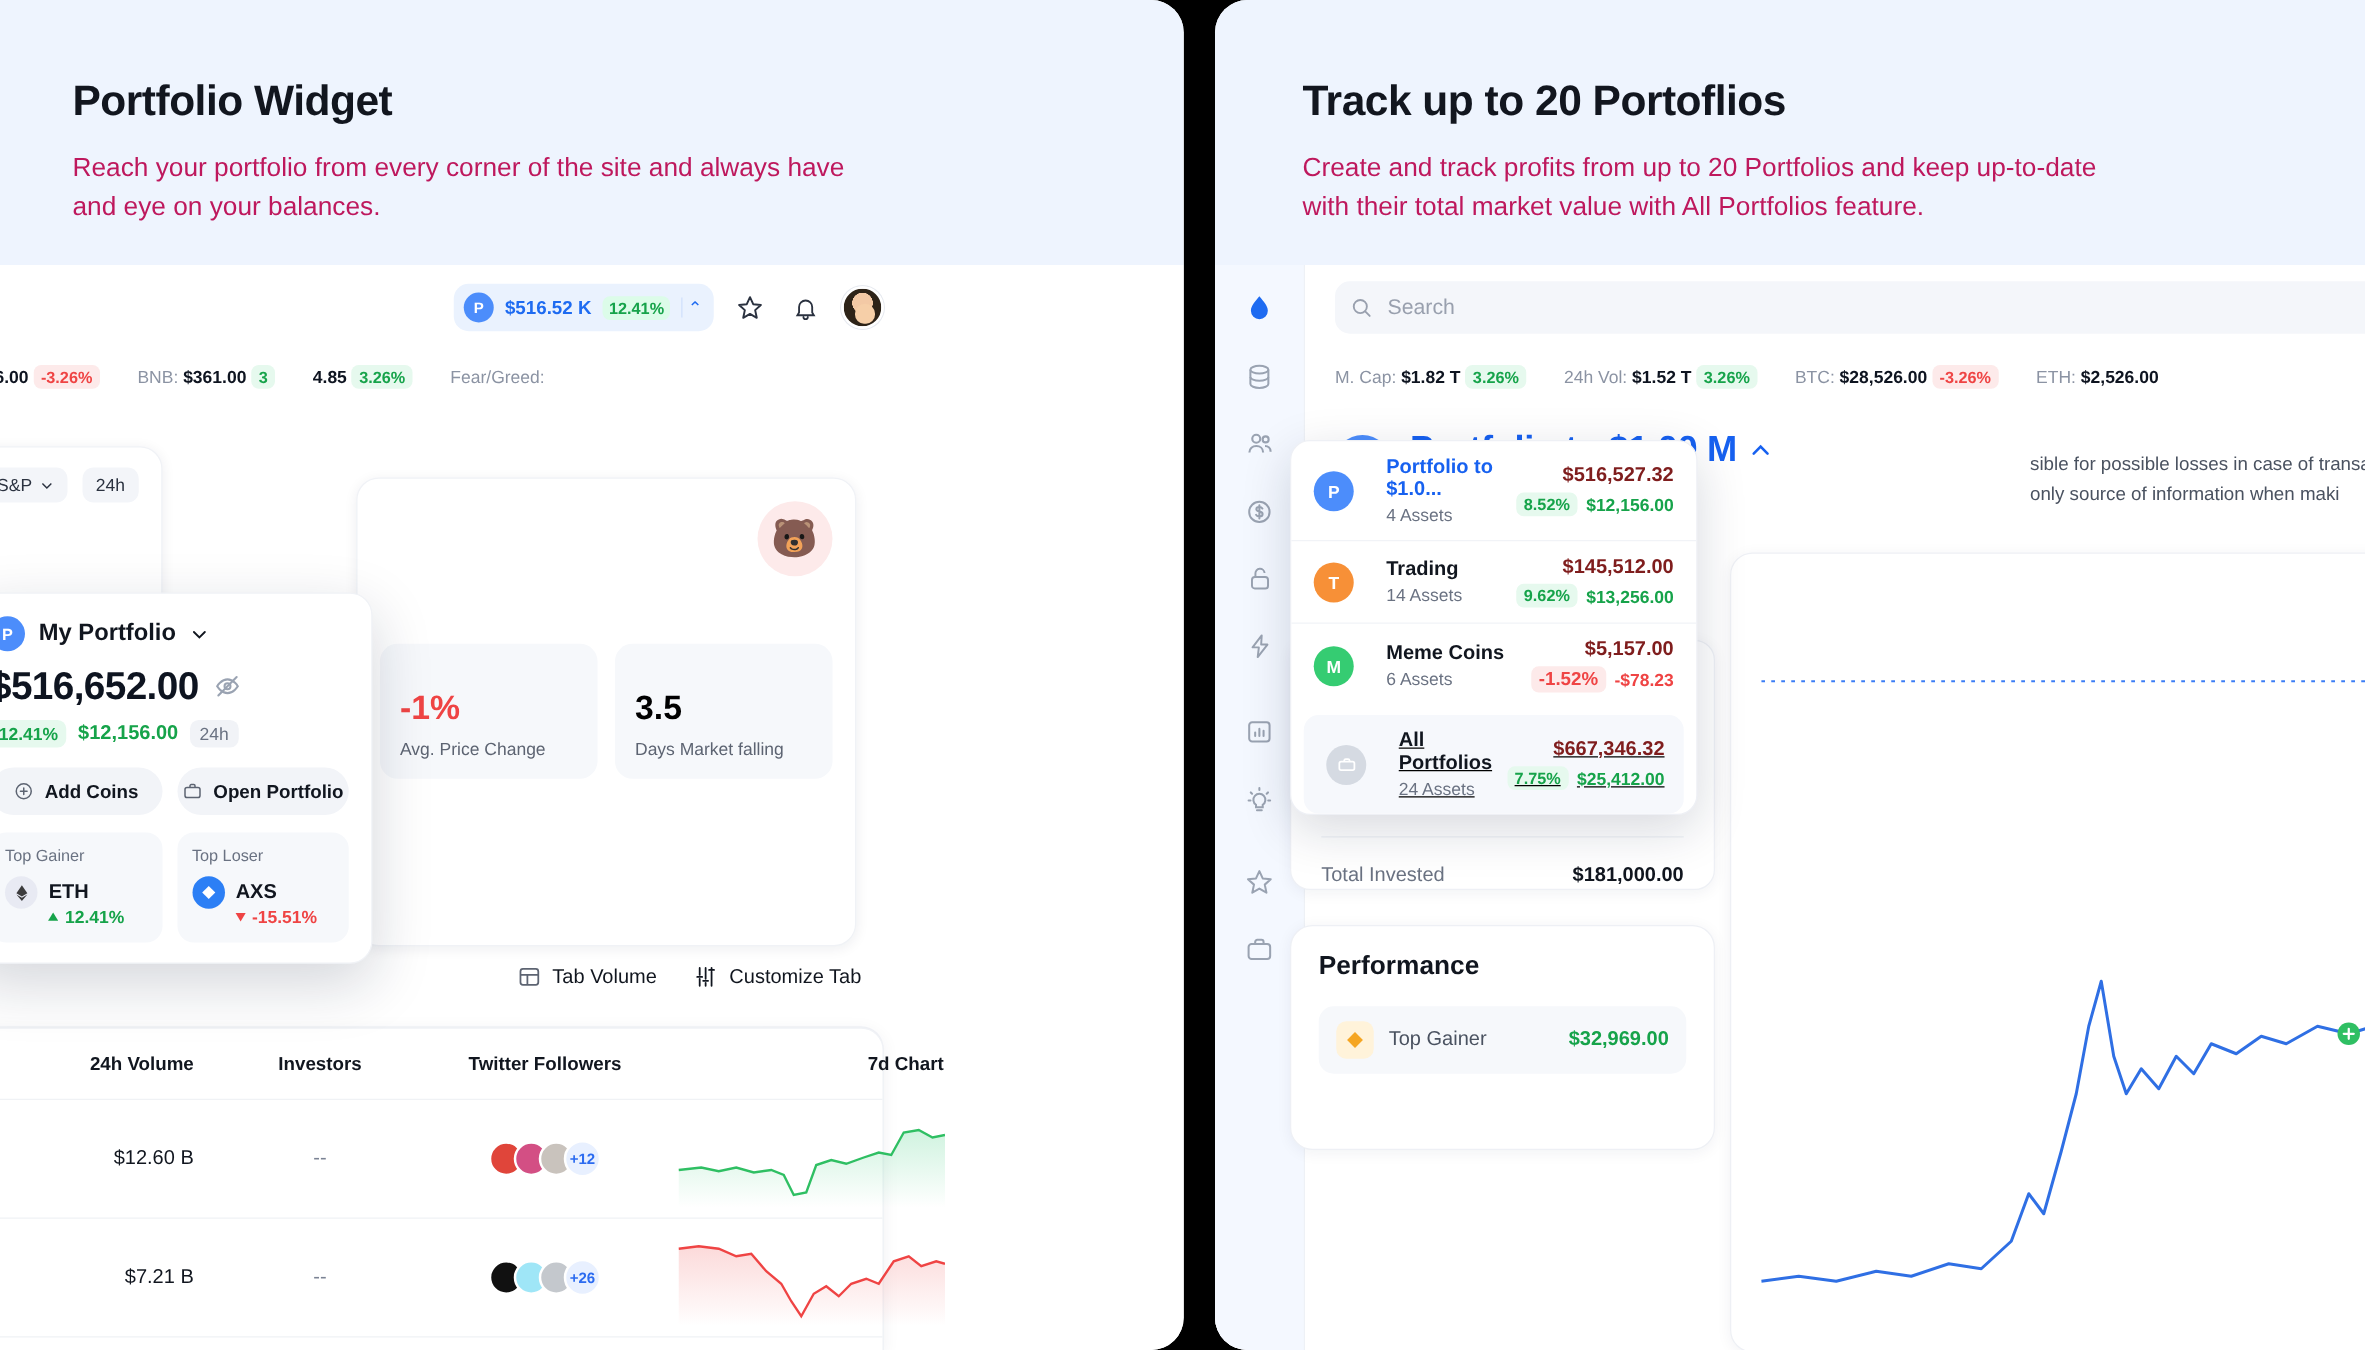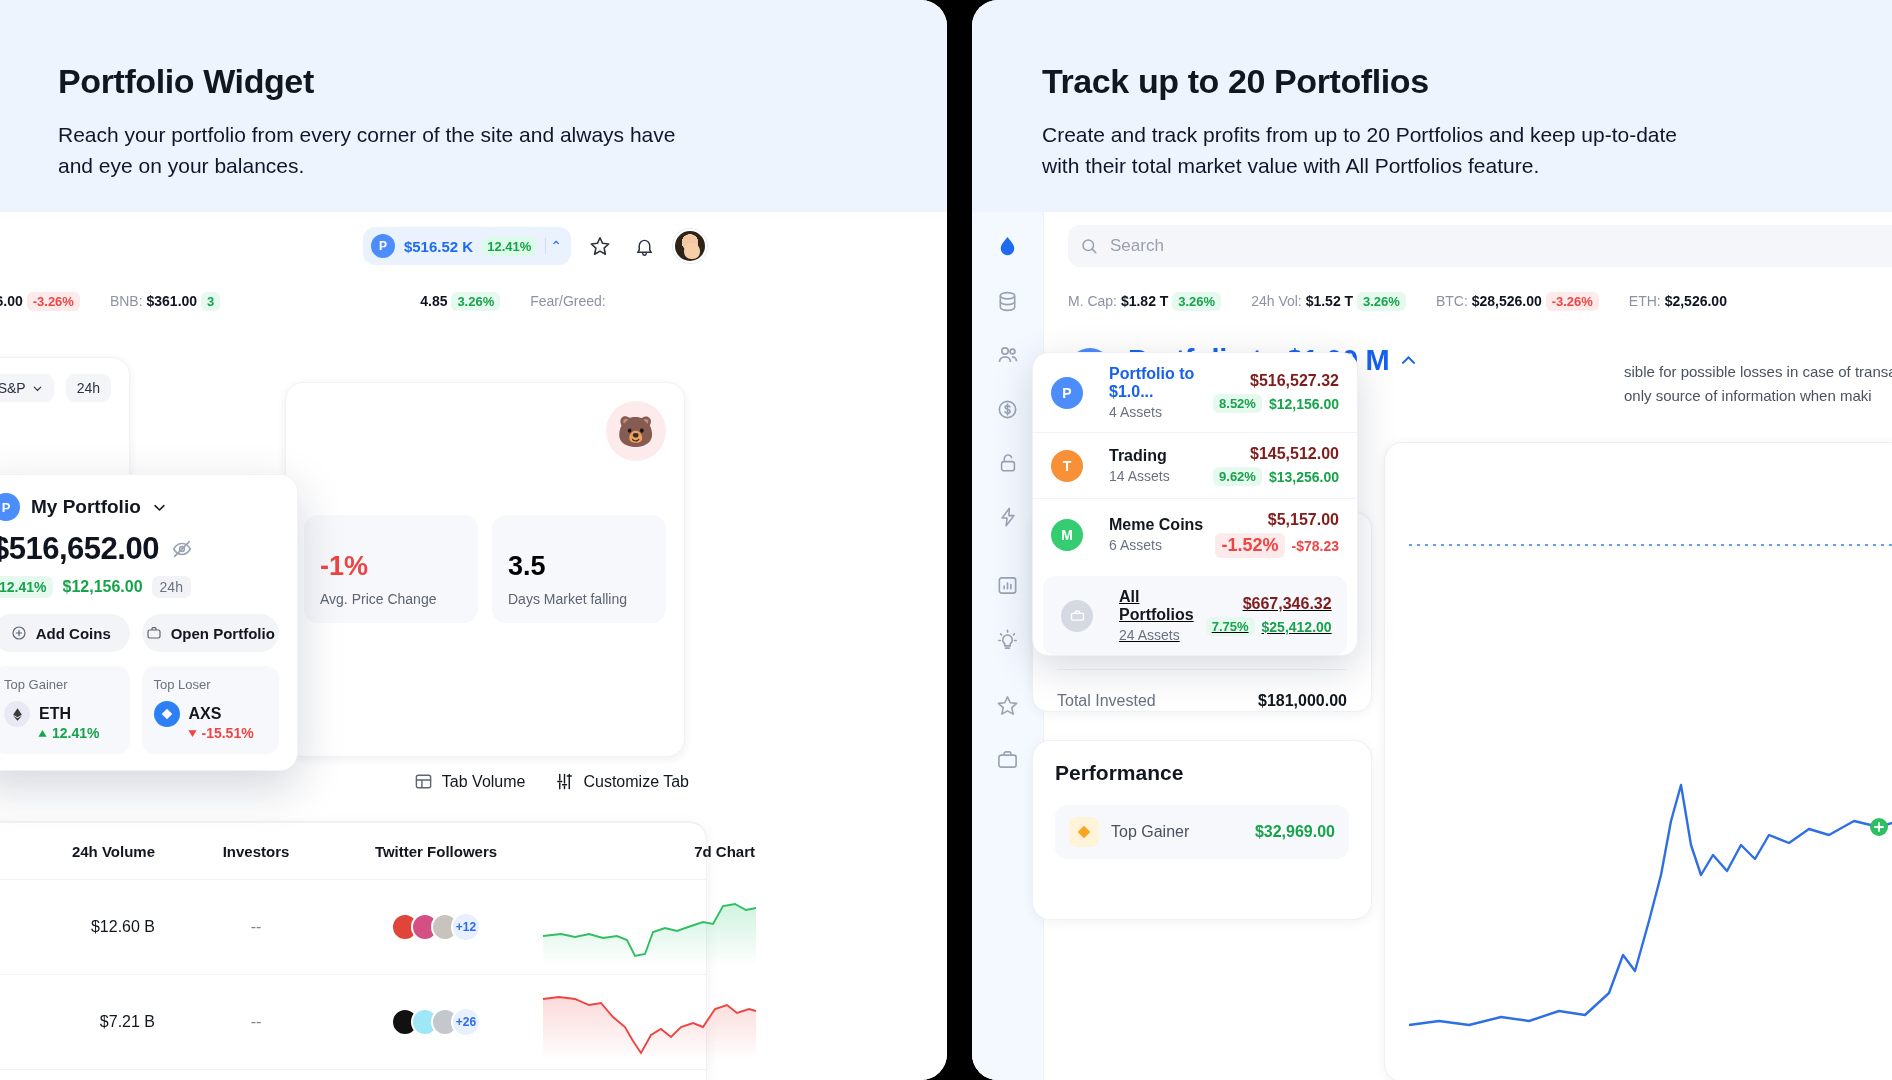--- a/index.html
+++ b/index.html
@@ -22,21 +22,21 @@
     background: #eef4fe;
     padding: 62px 0 0 298px;
     height: 212px;
   }
   .panel-right .hero { padding-left: 70px; }
   .hero h1 {
     font-size: 34px; font-weight: 700; color: #12161f;
     letter-spacing: -0.4px; margin-bottom: 18px;
   }
   .hero p {
-    font-size: 21px; line-height: 31px; color: #0f172a; max-width: 650px;
+    font-size: 21px; line-height: 31px; color: #be185d; max-width: 650px;
     font-weight: 400;
   }
 
   
   .app-left { position: relative; background: #ffffff; height: 868px; }
 
   .topbar {
     height: 68px; display: flex; align-items: center;
     justify-content: flex-end; padding-right: 240px; gap: 14px;
   }
@@ -155,21 +155,21 @@
   .dd-row:first-child { border-top: none; }
   .dd-row.sel { background: #f6f8fc; }
   .badge { width: 32px; height: 32px; border-radius: 50%; color: #fff; font-weight: 700; font-size: 14px;
            display: flex; align-items: center; justify-content: center; }
   .dd-name { font-size: 16px; font-weight: 700; color: #11161f; }
   .dd-name.blue { color: #1761f0; }
   .dd-sub { font-size: 14px; color: #6a7282; margin-top: 3px; }
   .dd-val { font-size: 16px; font-weight: 700; color: #7f1d1d; text-align: right; }
   .dd-ch { display: flex; gap: 7px; justify-content: flex-end; margin-top: 4px; align-items: center; }
   .pillg { color:#16a34a; background:#e6f9ee; border-radius:6px; padding:2px 6px; font-size:13px; font-weight:600; }
-  .pillr { color:#ef4444; background:#fdeaea; border-radius:6px; padding:2px 6px; font-size:18px; font-weight:600;text-align:right; }
+  .pillr { color:#ef4444; background:#fdeaea; border-radius:6px; padding:2px 6px; font-size:15px; font-weight:600;text-align:right; }
   .amtg { color:#16a34a; font-size:14px; font-weight:600; }
   .amtr { color:#ef4444; font-size:14px; font-weight:600; }
   .dd-btns { display: flex; gap: 12px; padding: 14px 18px 18px; }
   .obtn { flex:1; height: 40px; border: 1px solid #e2e6ee; border-radius: 11px; background: #fff;
           display:flex;align-items:center;justify-content:center;gap:8px; font-size:15px;font-weight:600;color:#11161f; }
 
   .right-note { font-size: 15px; color: #4a5260; line-height: 24px; }
 
   .rcard { position: absolute; background: #fff; border-radius: 18px; border: 1px solid #eef0f5;
            box-shadow: 0 2px 12px rgba(20,30,60,.06); }
@@ -248,21 +248,21 @@
         </div>
         <div class="user-pic"></div>
       </div>
 
       <div class="ticker">
         <span><b>526.00</b>
           <span class="down">-3.26%</span></span>
         <span><span class="lbl">BNB:</span>
           <b>$361.00</b>
           <span class="up">3</span></span>
-        <span style="margin-left:170px"><b>4.85</b>
+        <span style=""><b>4.85</b>
           <span class="up">3.26%</span></span>
         <span class="lbl">Fear/Greed:</span>
       </div>
 
       <div class="mini-card" style="left:-60px; top:145px; width:430px; height:400px; padding:16px 18px;">
         <div style="display:flex; align-items:center; gap:12px; justify-content:flex-end;">
           <span class="chip-sm">
             <span>S&amp;P</span>
             <svg width="11" height="11" viewBox="0 0 24 24" fill="none" stroke="#2b3240" stroke-width="2.6" stroke-linecap="round">
                 <polyline points="5,9 12,16 19,9"></polyline>

